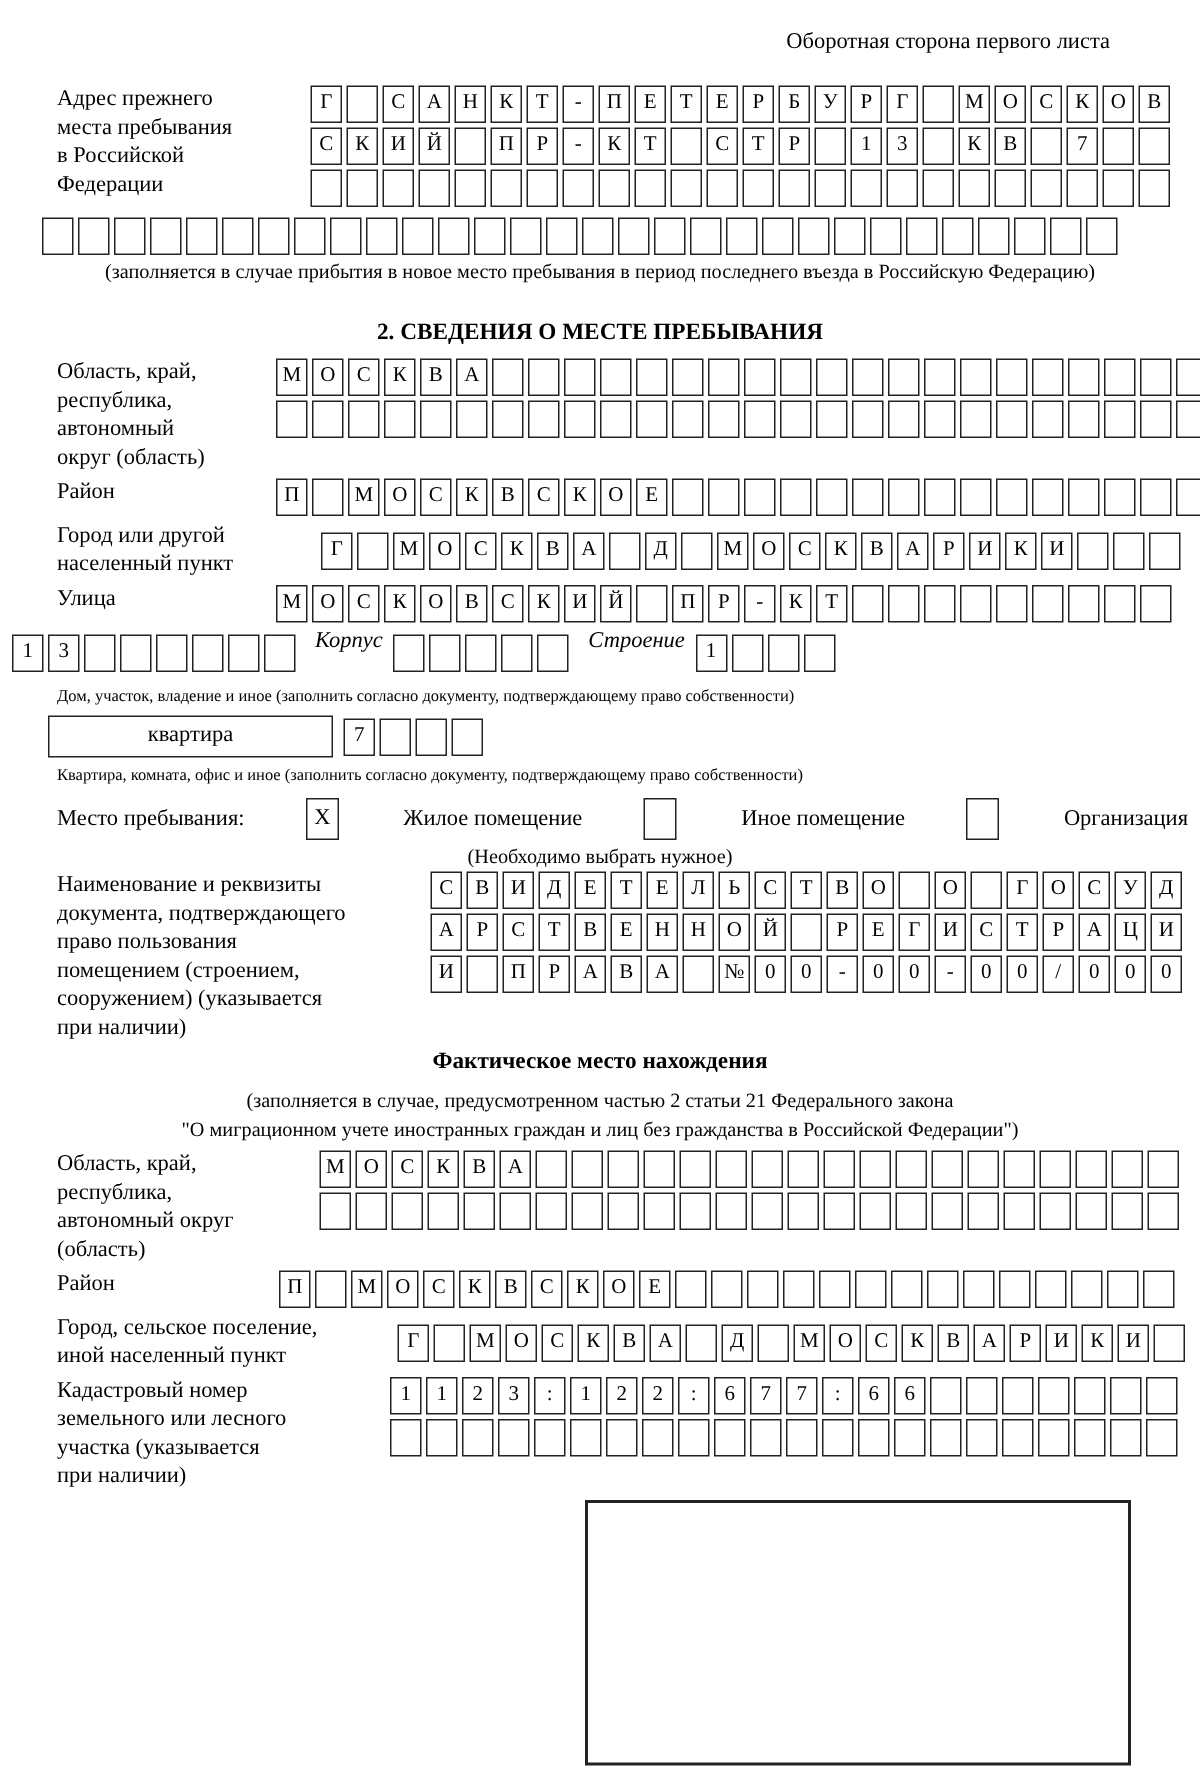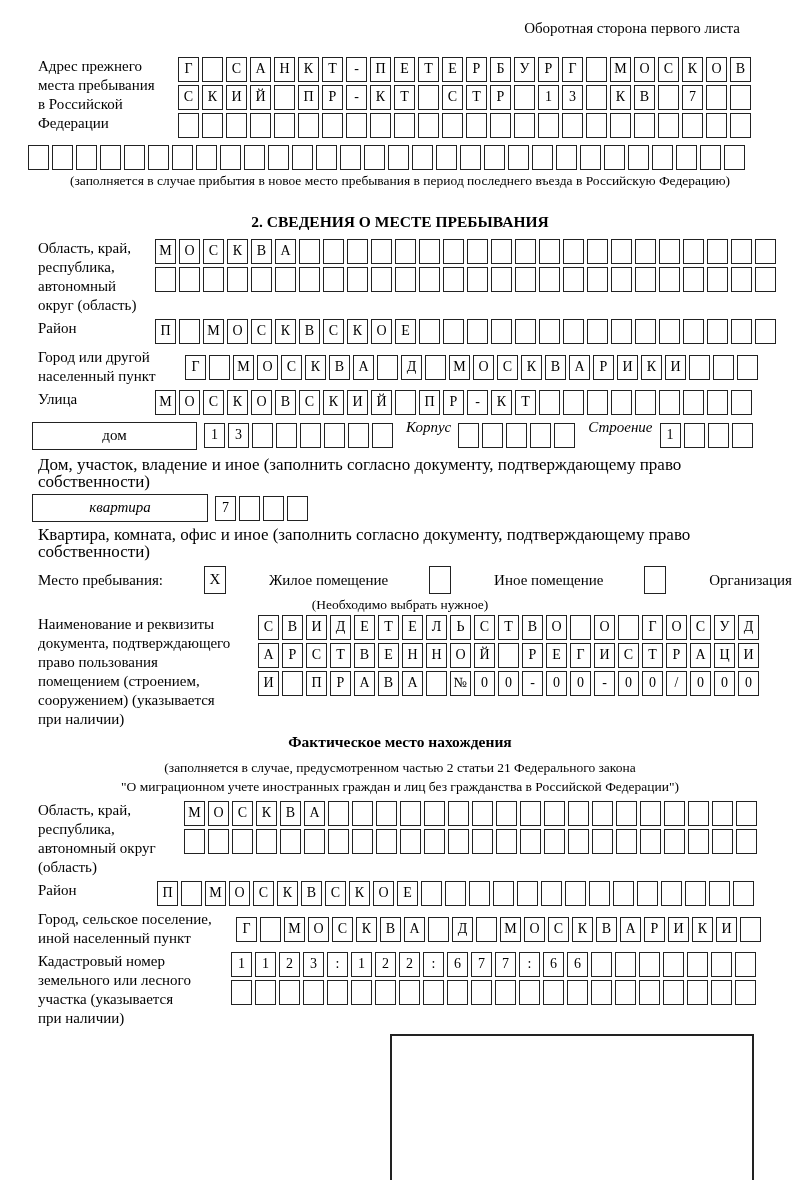--- a/index.html
+++ b/index.html
@@ -1,36 +1,36 @@
 <!DOCTYPE html>
 <html><head>
 <meta charset="utf-8">
 <style>
   html,body{margin:0;padding:0;background:#fff;}
   body{width:800px;color:#000;font-family:"Liberation Serif",serif;}
   .sheet{width:800px;min-height:1180px;box-sizing:border-box;padding:8px 8px 16px 8px;background:#fff;}
   .top-note{text-align:right;font-size:15px;padding:12px 52px 20px 0;}
-  .field{display:flex;align-items:flex-start;margin-bottom:4px;}
+  .field{display:flex;align-items:flex-start;margin-bottom:4px;gap:29px;}
   .flabel{white-space:pre-line;font-size:15px;line-height:19px;padding-left:30px;box-sizing:border-box;flex:none;}
   .w170{width:170px}.w147{width:147px}.w177{width:177px}.w250{width:250px}
   .w176{width:176px}.w149{width:149px}.w228{width:228px}.w223{width:223px}
   .rows .boxrow{margin-bottom:3px;}
   .boxrow{white-space:nowrap;height:25px;line-height:0;}
   .cbox{display:inline-block;box-sizing:border-box;width:21px;height:25px;border:1.5px solid #222;
         margin-right:3px;text-align:center;font-size:14px;line-height:22px;vertical-align:top;
         font-family:"Liberation Serif",serif;}
   .fullrow{margin:2px 0 2px 20px;}
   .note-c{text-align:center;font-size:13.5px;line-height:17px;margin-bottom:2px;}
-  .note-l{font-size:17px;line-height:17px;padding-left:30px;margin:1px 0 4px 0;}
+  .note-l{font-size:11px;line-height:17px;padding-left:30px;margin:1px 0 4px 0;}
   .sec-title{text-align:center;font-weight:bold;font-size:15.5px;margin:24px 0 8px 0;}
   .inline-row{display:flex;align-items:center;margin-bottom:4px;}
   .wide-field{box-sizing:border-box;border:1.5px solid #222;height:28px;line-height:25px;
               text-align:center;font-size:15px;flex:none;}
   .dom-rect{width:165px;margin-left:24px;margin-right:7px;}
-  .kv-rect{width:176px;margin-left:24px;margin-right:7px;font-style:italic;}
+  .kv-rect{width:190px;margin-left:24px;margin-right:7px;}
   .mini-label{font-size:15px;margin:0 7px 16px 10px;flex:none;font-style:italic;}
   .opt-row{display:flex;align-items:center;padding-left:30px;margin:6px 0 2px 0;font-size:15px;gap:29px;}
   .opt-box{display:inline-block;box-sizing:border-box;width:22px;height:28px;border:1.5px solid #222;
            text-align:center;font-size:15px;line-height:25px;margin:0 14px 0 12px;}
   .opt-label{flex:none;}
   .mesto-label{flex:none;}
   .stamp-wrap{margin-left:382px;width:375px;text-align:center;margin-top:6px;}
   .stamp-rect{width:360px;height:173px;border:2px solid #222;margin-bottom:5px;}
   .stamp-note{font-size:13.5px;line-height:17.5px;}
 </style>
@@ -78,21 +78,20 @@
 населенный пункт</div>
     <div class="boxrow"><span class="cbox">Г</span><span class="cbox"></span><span class="cbox">М</span><span class="cbox">О</span><span class="cbox">С</span><span class="cbox">К</span><span class="cbox">В</span><span class="cbox">А</span><span class="cbox"></span><span class="cbox">Д</span><span class="cbox"></span><span class="cbox">М</span><span class="cbox">О</span><span class="cbox">С</span><span class="cbox">К</span><span class="cbox">В</span><span class="cbox">А</span><span class="cbox">Р</span><span class="cbox">И</span><span class="cbox">К</span><span class="cbox">И</span><span class="cbox"></span><span class="cbox"></span><span class="cbox"></span></div>
   </div>
 
   <div class="field">
     <div class="flabel w147">Улица</div>
     <div class="boxrow"><span class="cbox">М</span><span class="cbox">О</span><span class="cbox">С</span><span class="cbox">К</span><span class="cbox">О</span><span class="cbox">В</span><span class="cbox">С</span><span class="cbox">К</span><span class="cbox">И</span><span class="cbox">Й</span><span class="cbox"></span><span class="cbox">П</span><span class="cbox">Р</span><span class="cbox">-</span><span class="cbox">К</span><span class="cbox">Т</span><span class="cbox"></span><span class="cbox"></span><span class="cbox"></span><span class="cbox"></span><span class="cbox"></span><span class="cbox"></span><span class="cbox"></span><span class="cbox"></span><span class="cbox"></span></div>
   </div>
 
   <div class="inline-row">
-    <div class="wide-field dom-rect">дом</div>
     <div class="boxrow"><span class="cbox">1</span><span class="cbox">3</span><span class="cbox"></span><span class="cbox"></span><span class="cbox"></span><span class="cbox"></span><span class="cbox"></span><span class="cbox"></span></div>
     <div class="mini-label">Корпус</div>
     <div class="boxrow"><span class="cbox"></span><span class="cbox"></span><span class="cbox"></span><span class="cbox"></span><span class="cbox"></span></div>
     <div class="mini-label">Строение</div>
     <div class="boxrow"><span class="cbox">1</span><span class="cbox"></span><span class="cbox"></span><span class="cbox"></span></div>
   </div>
   <div class="note-l">Дом, участок, владение и иное (заполнить согласно документу, подтверждающему право собственности)</div>
 
   <div class="inline-row">
     <div class="wide-field kv-rect">квартира</div>

